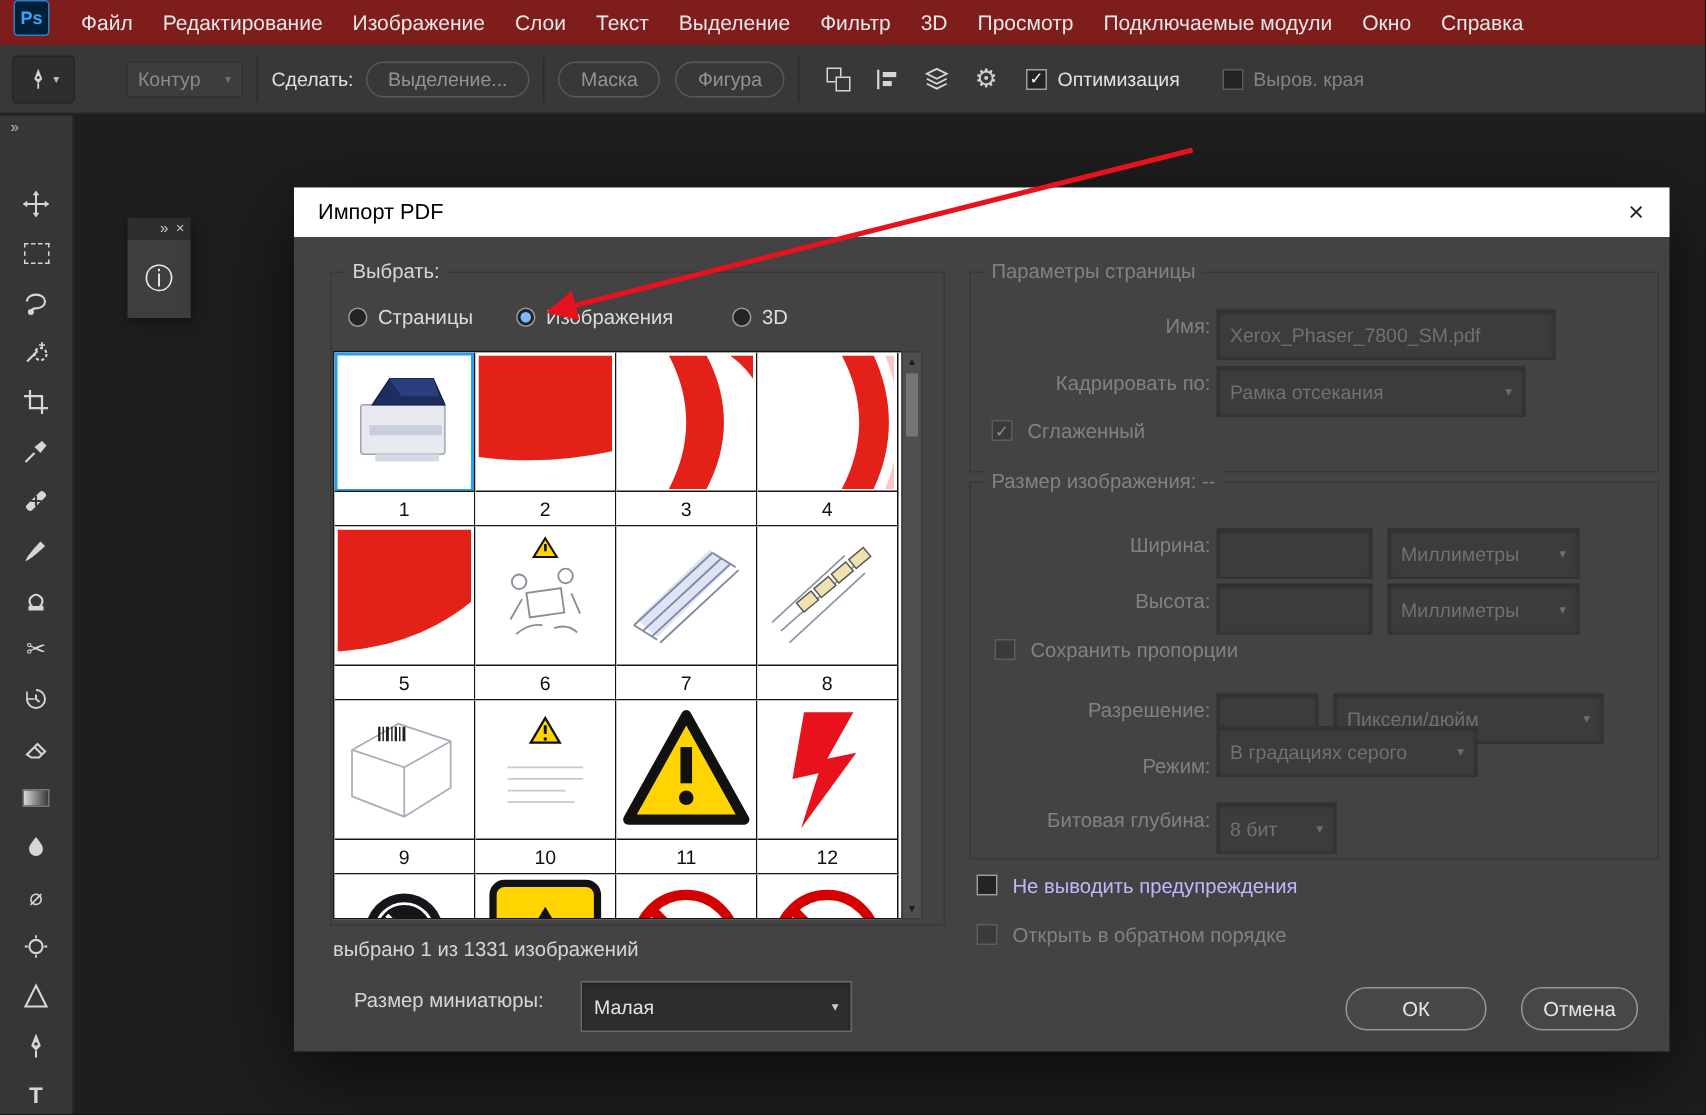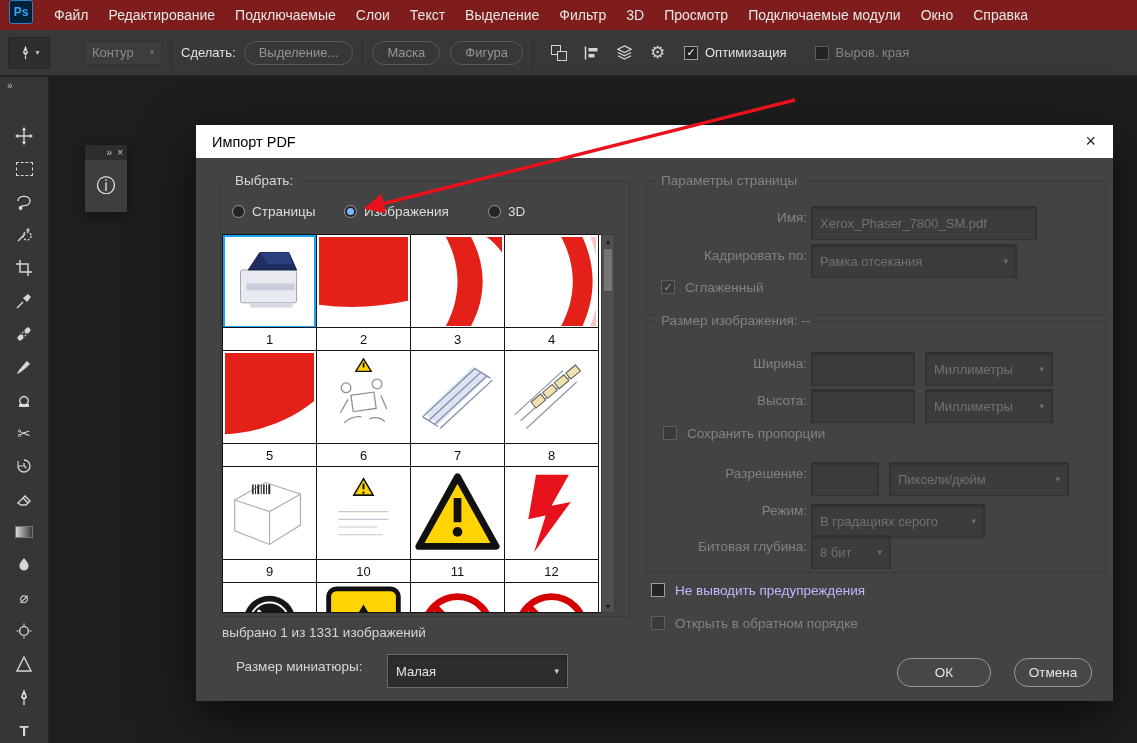--- a/index.html
+++ b/index.html
@@ -108,21 +108,21 @@
 </head>
 <body>
 
 <div class="screen">
 
   <div class="menubar">
     <div class="ps-logo">Ps</div>
     <div style="display:flex;">
         <span class="menu-item">Файл</span>
         <span class="menu-item">Редактирование</span>
-        <span class="menu-item">Подключаемые</span>
+        <span class="menu-item">Изображение</span>
         <span class="menu-item">Слои</span>
         <span class="menu-item">Текст</span>
         <span class="menu-item">Выделение</span>
         <span class="menu-item">Фильтр</span>
         <span class="menu-item">3D</span>
         <span class="menu-item">Просмотр</span>
         <span class="menu-item">Подключаемые модули</span>
         <span class="menu-item">Окно</span>
         <span class="menu-item">Справка</span>
       </div>
@@ -546,21 +546,21 @@
         <span class="abs dis-t" style="left:40px;top:104px;">Сохранить пропорции</span>
 
         <span class="rlabel dis-t" style="left:10px;top:144px;">Разрешение:</span>
         <div class="field" style="left:164px;top:140px;width:68px;"></div>
         <div class="dd" style="left:242px;top:140px;width:180px;">
           <span>Пиксели/дюйм</span>
           <span class="arr">▾</span>
         </div>
 
         <span class="rlabel dis-t" style="left:10px;top:181px;">Режим:</span>
-        <div class="dd" style="left:164px;top:182px;width:174px;">
+        <div class="dd" style="left:164px;top:162px;width:174px;">
           <span>В градациях серого</span>
           <span class="arr">▾</span>
         </div>
 
         <span class="rlabel dis-t" style="left:10px;top:217px;">Битовая глубина:</span>
         <div class="dd" style="left:164px;top:213px;width:80px;">
           <span>8 бит</span>
           <span class="arr">▾</span>
         </div>
       </div>

